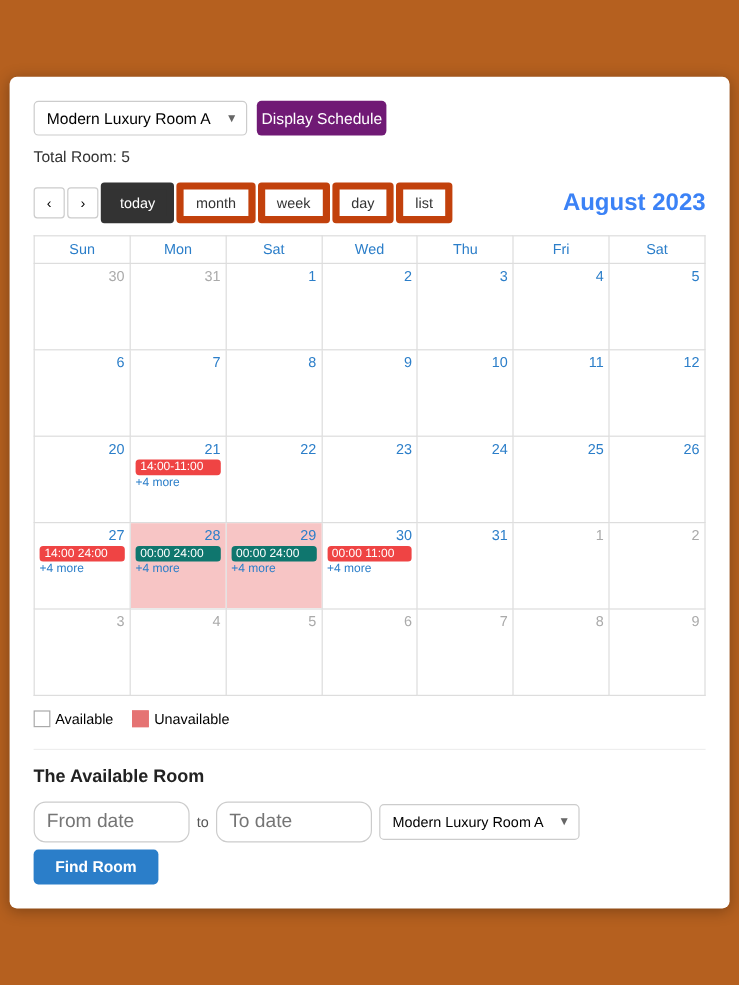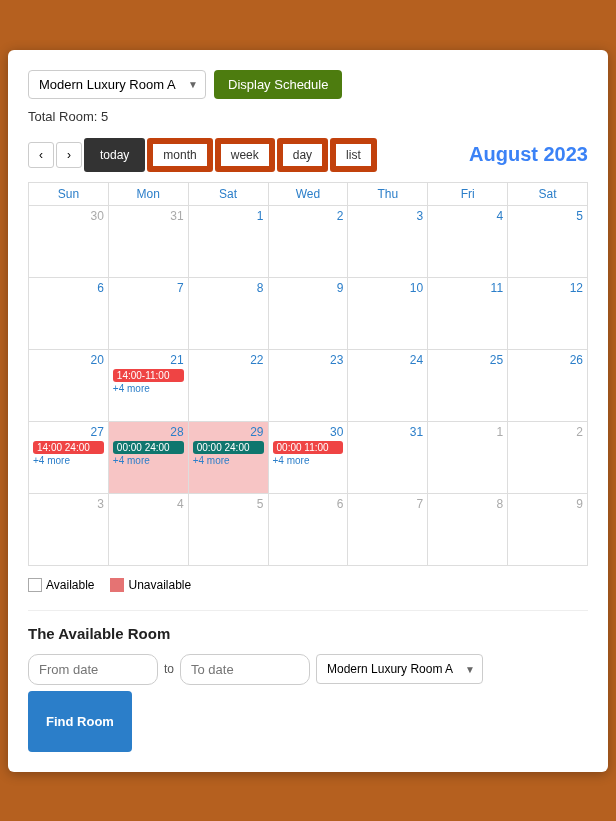--- a/index.html
+++ b/index.html
@@ -43,25 +43,25 @@
     .room-select-arrow {
       position: absolute;
       right: 8px;
       top: 50%;
       transform: translateY(-50%);
       pointer-events: none;
       font-size: 10px;
       color: #666;
     }
     .btn-display {
-      background: #4d7c0f;
+      background: #701a75;
       color: #fff;
       border: none;
       border-radius: 4px;
-      padding: 7px 14px;
+      padding: 7px 4px;
       font-size: 13px;
       cursor: pointer;
     }
     .total-room {
       font-size: 13px;
       color: #333;
       margin-bottom: 14px;
     }
     
     .cal-nav {
@@ -200,21 +200,21 @@
     .find-form {
       display: flex;
       align-items: center;
       gap: 6px;
       flex-wrap: wrap;
     }
     .find-form input {
       border: 1px solid #ccc;
       border-radius: 10px;
       padding: 7px 10px;
-      font-size: 13px;
+      font-size: 16px;
       color: #999;
       width: 130px;
     }
     .find-form .to-label {
       font-size: 12px;
       color: #555;
     }
     .find-form .room-select-wrap2 {
       position: relative;
     }
@@ -235,21 +235,21 @@
       transform: translateY(-50%);
       pointer-events: none;
       font-size: 10px;
       color: #666;
     }
     .btn-find {
       background: #2b7ec9;
       color: #fff;
       border: none;
       border-radius: 4px;
-      padding: 23px 18px;
+      padding: 7px 18px;
       font-size: 13px;
       cursor: pointer;
       font-weight: bold;
     }
   </style>
 </head>
 <body>
 
 <div class="card">
 

